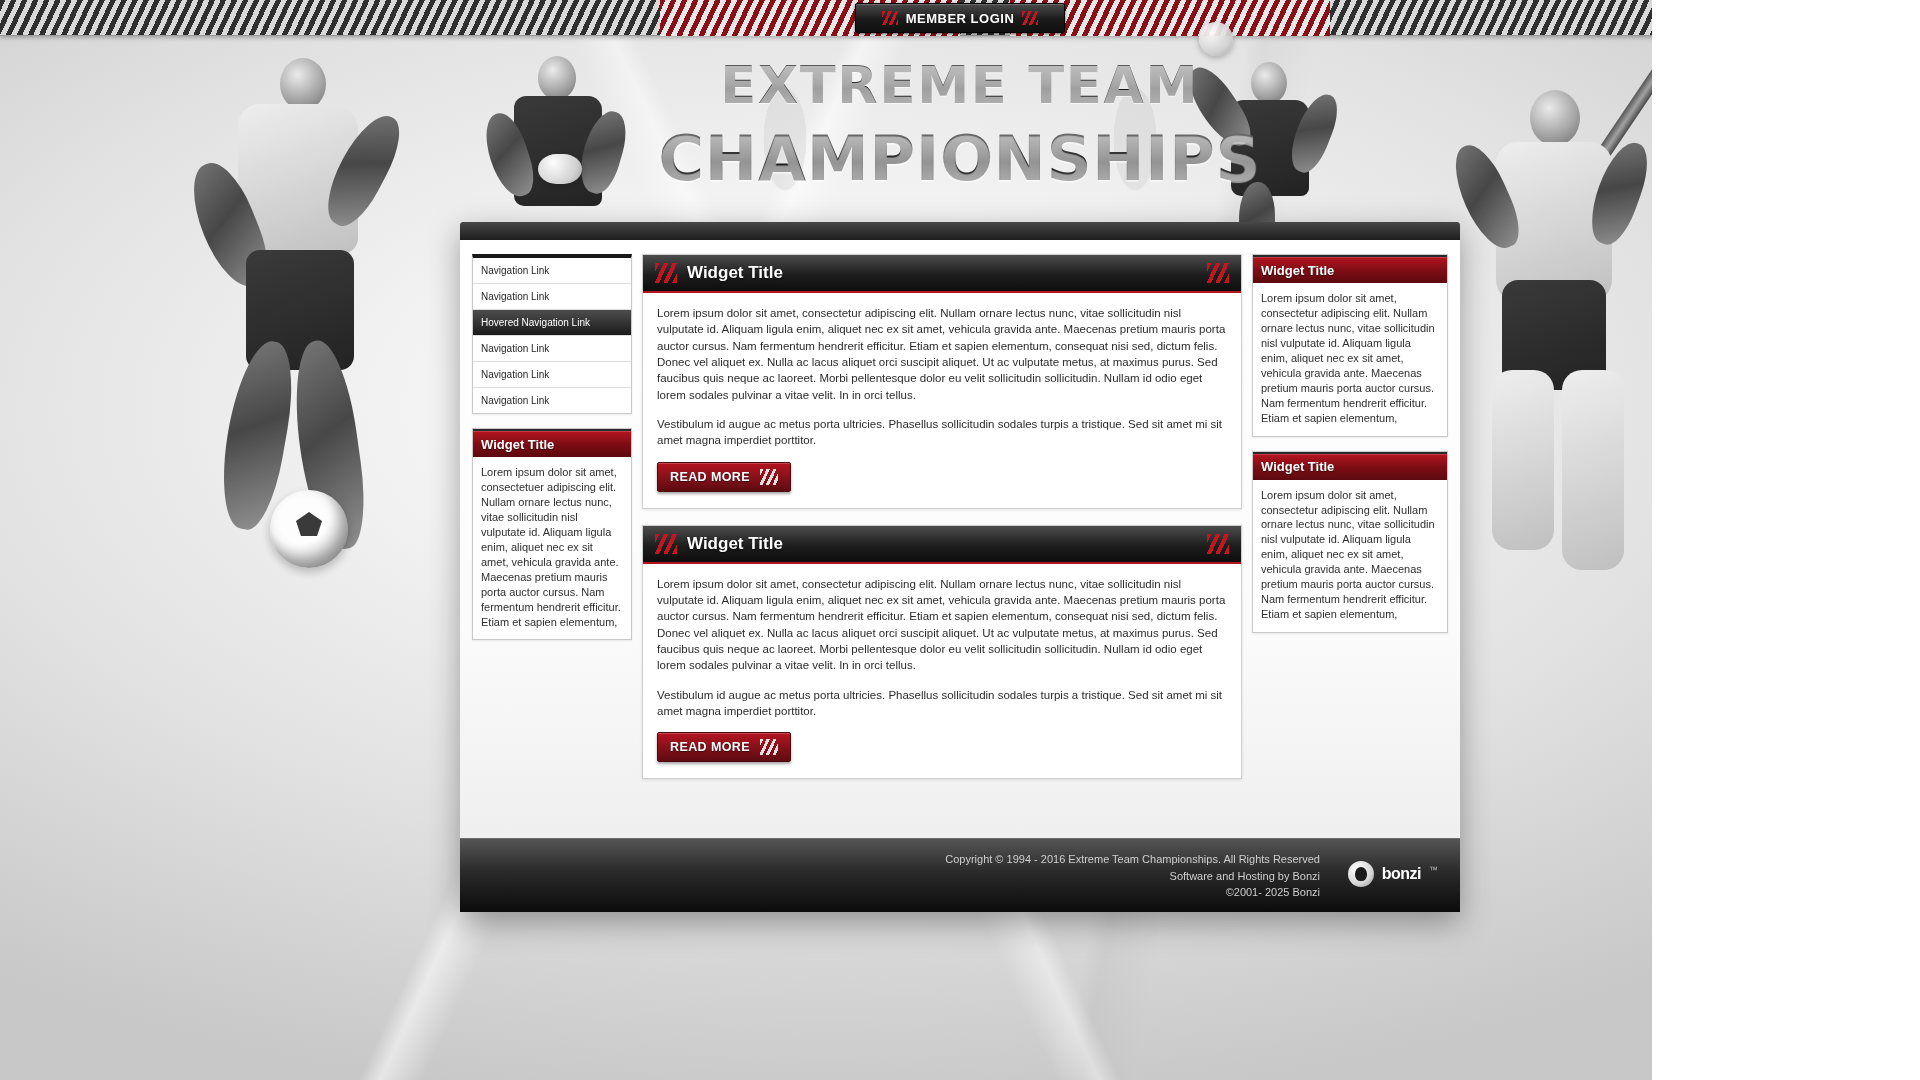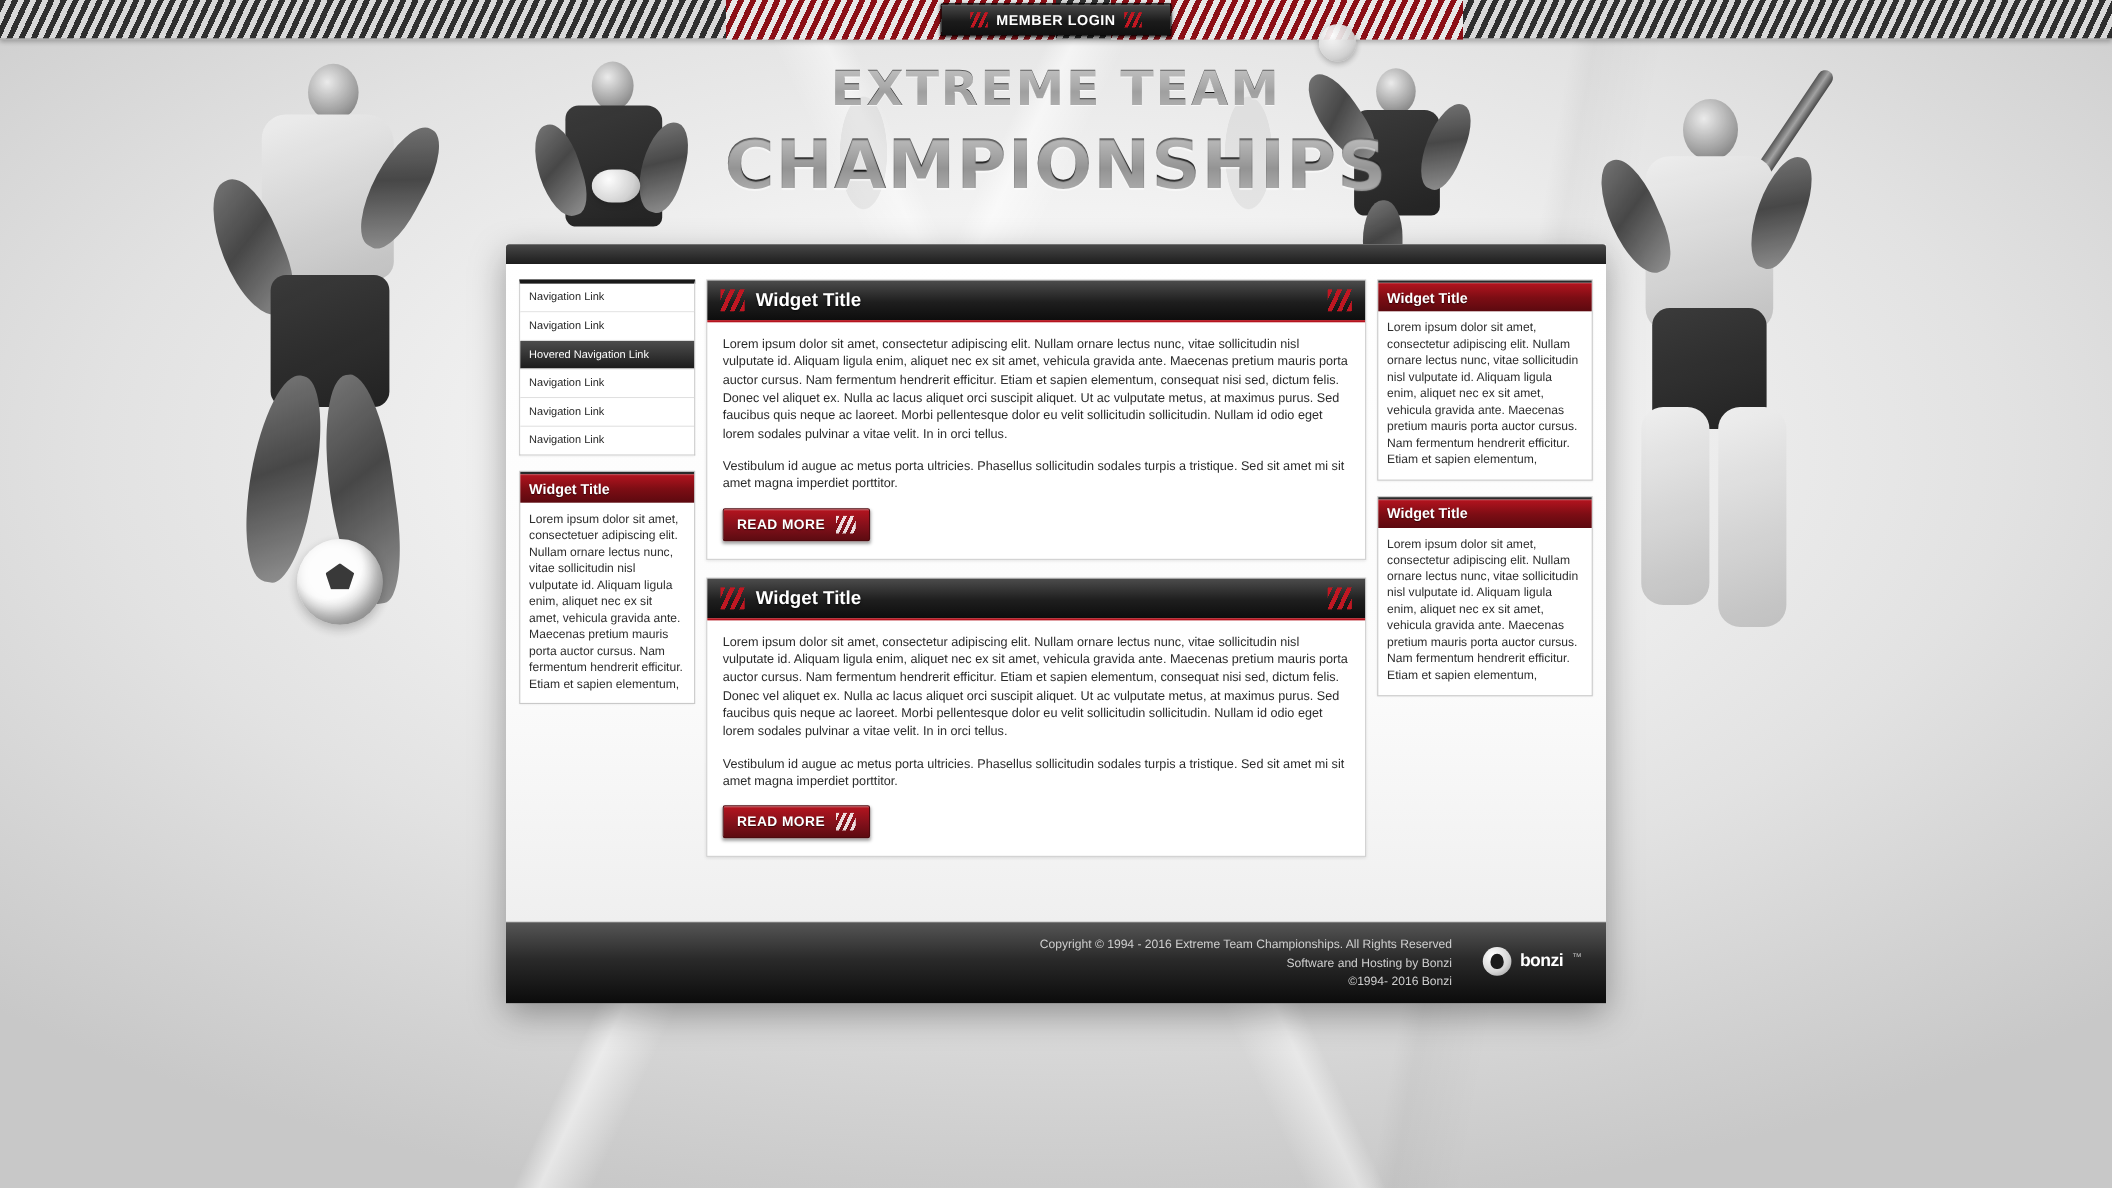--- a/index.html
+++ b/index.html
@@ -6,21 +6,21 @@
   html, body {
     margin: 0; padding: 0;
     width: 1920px; height: 1080px;
     overflow: hidden;
     font-family: "Liberation Sans", sans-serif;
   }
 
   
   #page {
     position: relative;
-    width: 1920px; height: 1080px;
+    width: 1652px; height: 1080px;
     background:
       radial-gradient(ellipse 1400px 700px at 50% 38%, #ffffff 0%, #f2f2f2 32%, #e2e2e2 62%, #d2d2d2 85%, #c8c8c8 100%);
     overflow: hidden;
   }
   
   #page:before {
     content:"";
     position:absolute; inset:0;
     background:
       linear-gradient(115deg, rgba(255,255,255,0) 40%, rgba(255,255,255,.55) 41%, rgba(255,255,255,0) 43%),
@@ -83,21 +83,21 @@
     background:
       radial-gradient(ellipse 46px 110px at 60px 85px, #b9b9b9 0 46%, transparent 47%),
       radial-gradient(ellipse 46px 110px at 410px 85px, #b9b9b9 0 46%, transparent 47%);
   }
   #title-plate {
     position:absolute; left:50%; top:22px; transform:translateX(-50%);
     width:640px; text-align:center;
   }
   .title-line1 {
     font-family:"DejaVu Sans", sans-serif;
-    font-size:44px; font-weight:bold; letter-spacing:2px;
+    font-size:52px; font-weight:bold; letter-spacing:2px;
     color:#2a2a2a;
     background: linear-gradient(#6d6d6d 0%, #2b2b2b 45%, #111 55%, #4a4a4a 100%);
     -webkit-background-clip:text; background-clip:text; color:transparent;
     text-shadow:0 1px 0 rgba(255,255,255,.6);
     line-height:1.05;
   }
   .title-line2 {
     font-family:"DejaVu Sans", sans-serif;
     font-size:62px; font-weight:bold; letter-spacing:1px;
     background: linear-gradient(#7d7d7d 0%, #2e2e2e 42%, #121212 56%, #5a5a5a 100%);
@@ -468,21 +468,21 @@
         </div>
 
       </div>
 
     </div>
 
     <div id="footer">
       <div class="f-text">
         <div>Copyright © 1994 - 2016 Extreme Team Championships.   All Rights Reserved</div>
         <div>Software and Hosting by Bonzi</div>
-        <div>©1994- 2016 Bonzi</div>
+        <div>©2001- 2025 Bonzi</div>
       </div>
       <div id="bonzi">
         <span class="b-mark"></span>
         <span class="b-text">bonzi</span>
         <span class="b-tm">™</span>
       </div>
     </div>
 
   </div>
 </div>

